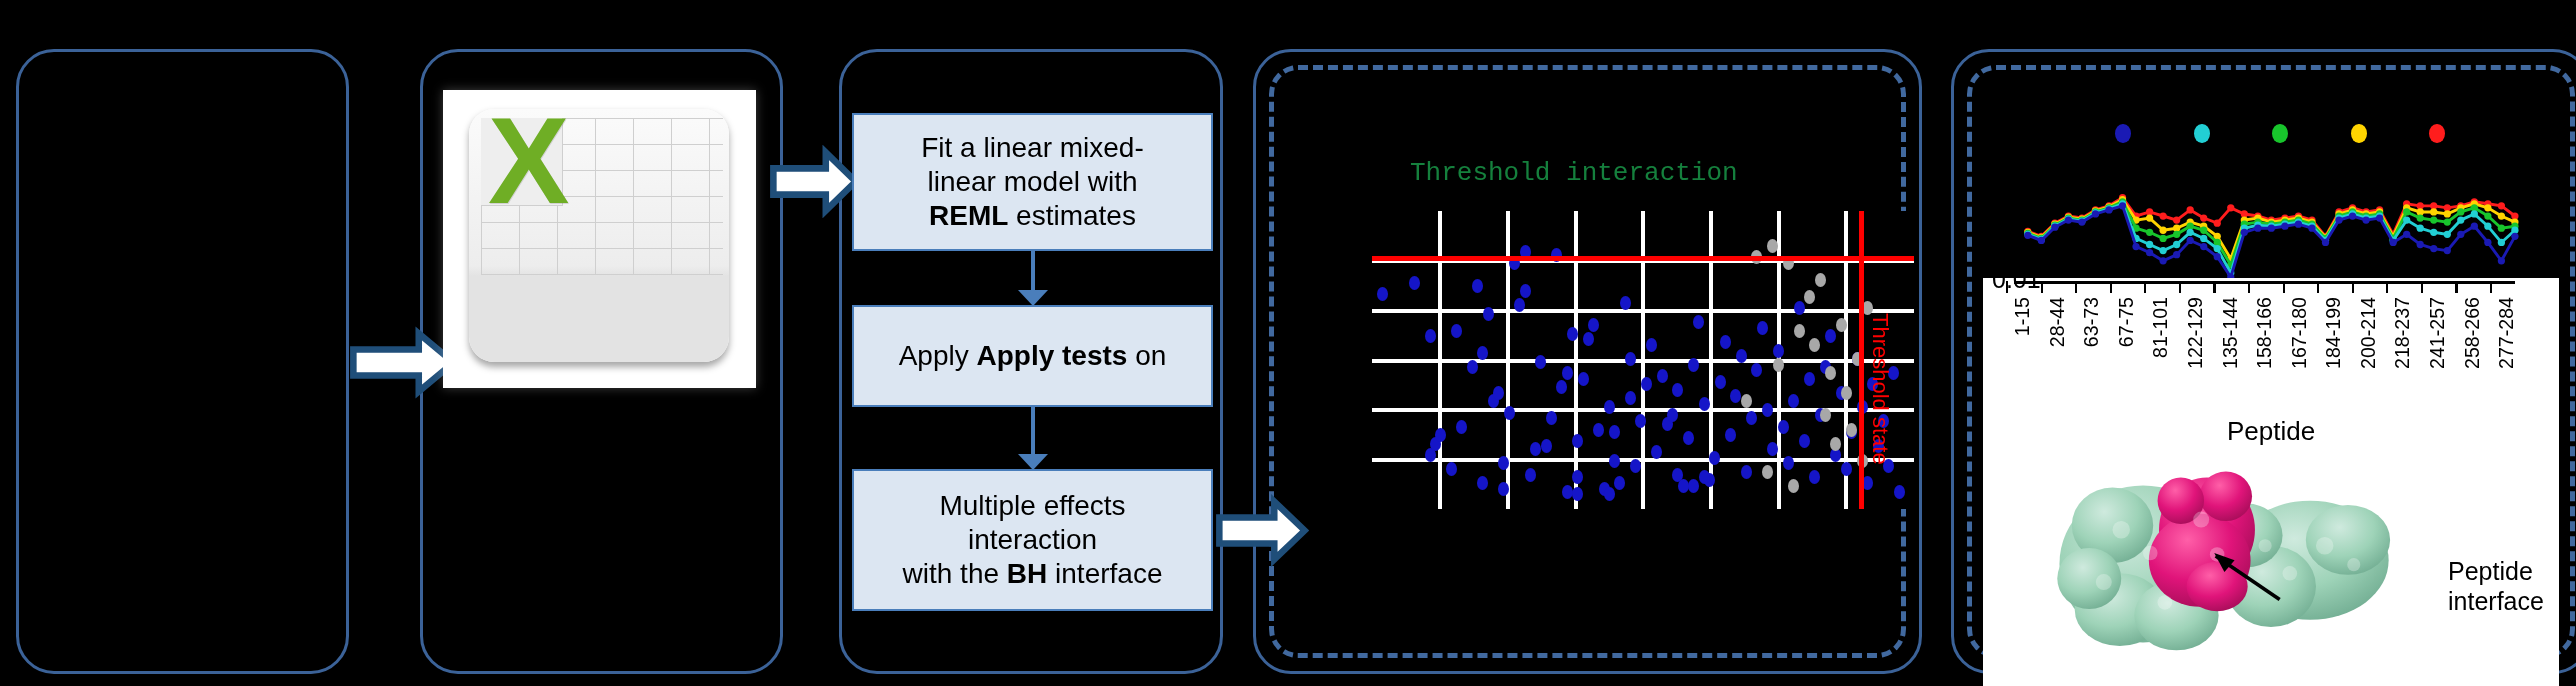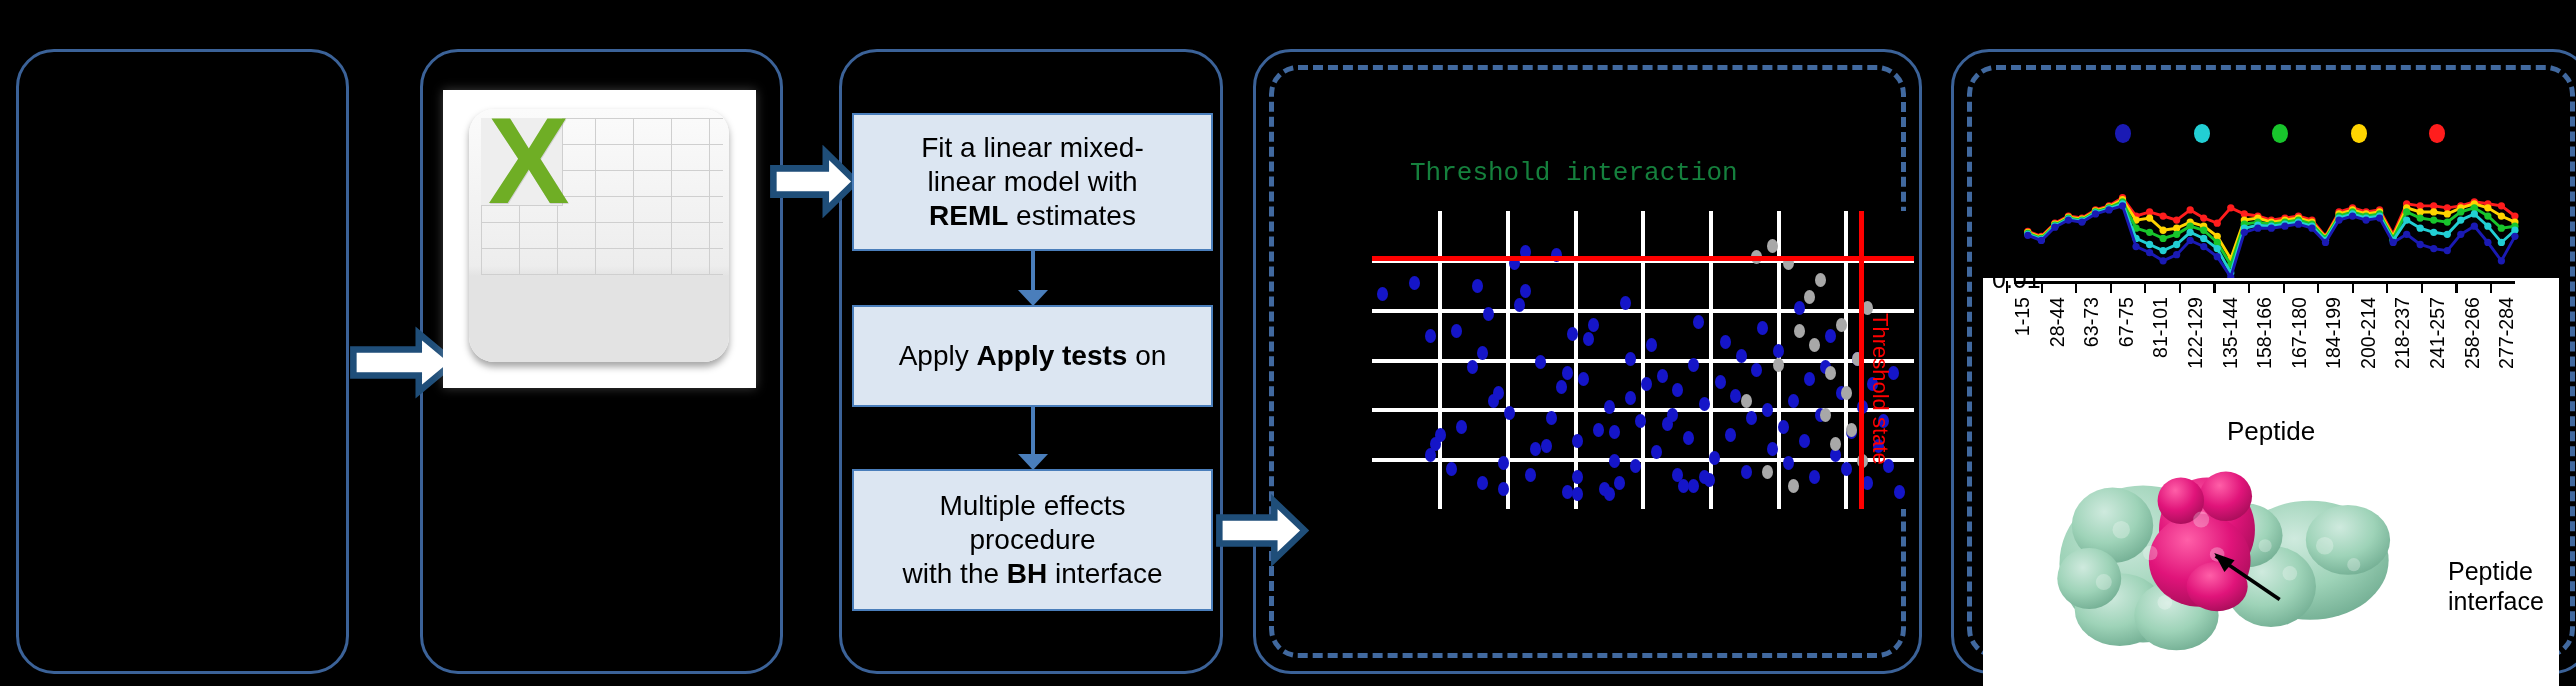--- a/index.html
+++ b/index.html
@@ -340,21 +340,21 @@
     <span>Apply </span><b>Apply tests</b><span> on</span><br>
   </div>
 </div>
 
 <div class="vconn" id="vconn-2"></div>
 <div class="vtip" id="vtip-2"></div>
 
 <div class="proc-box" id="proc-3">
   <div>
     <span>Multiple effects</span><br>
-    <span>procedure</span><br>
+    <span>interaction</span><br>
     <span>with the </span><b>BH</b><span> interface</span>
   </div>
 </div>
 
 <div class="arrow-wrap" style="left:1215px; top:494px;">
   <svg class="arrow-svg" width="94" height="73" viewBox="0 0 130 100" aria-hidden="true">
     <polygon points="6,32 82,32 82,10 124,50 82,90 82,68 6,68" fill="#ffffff" stroke="#1f4e79" stroke-width="9" stroke-linejoin="miter"></polygon>
   </svg>
 </div>
 

